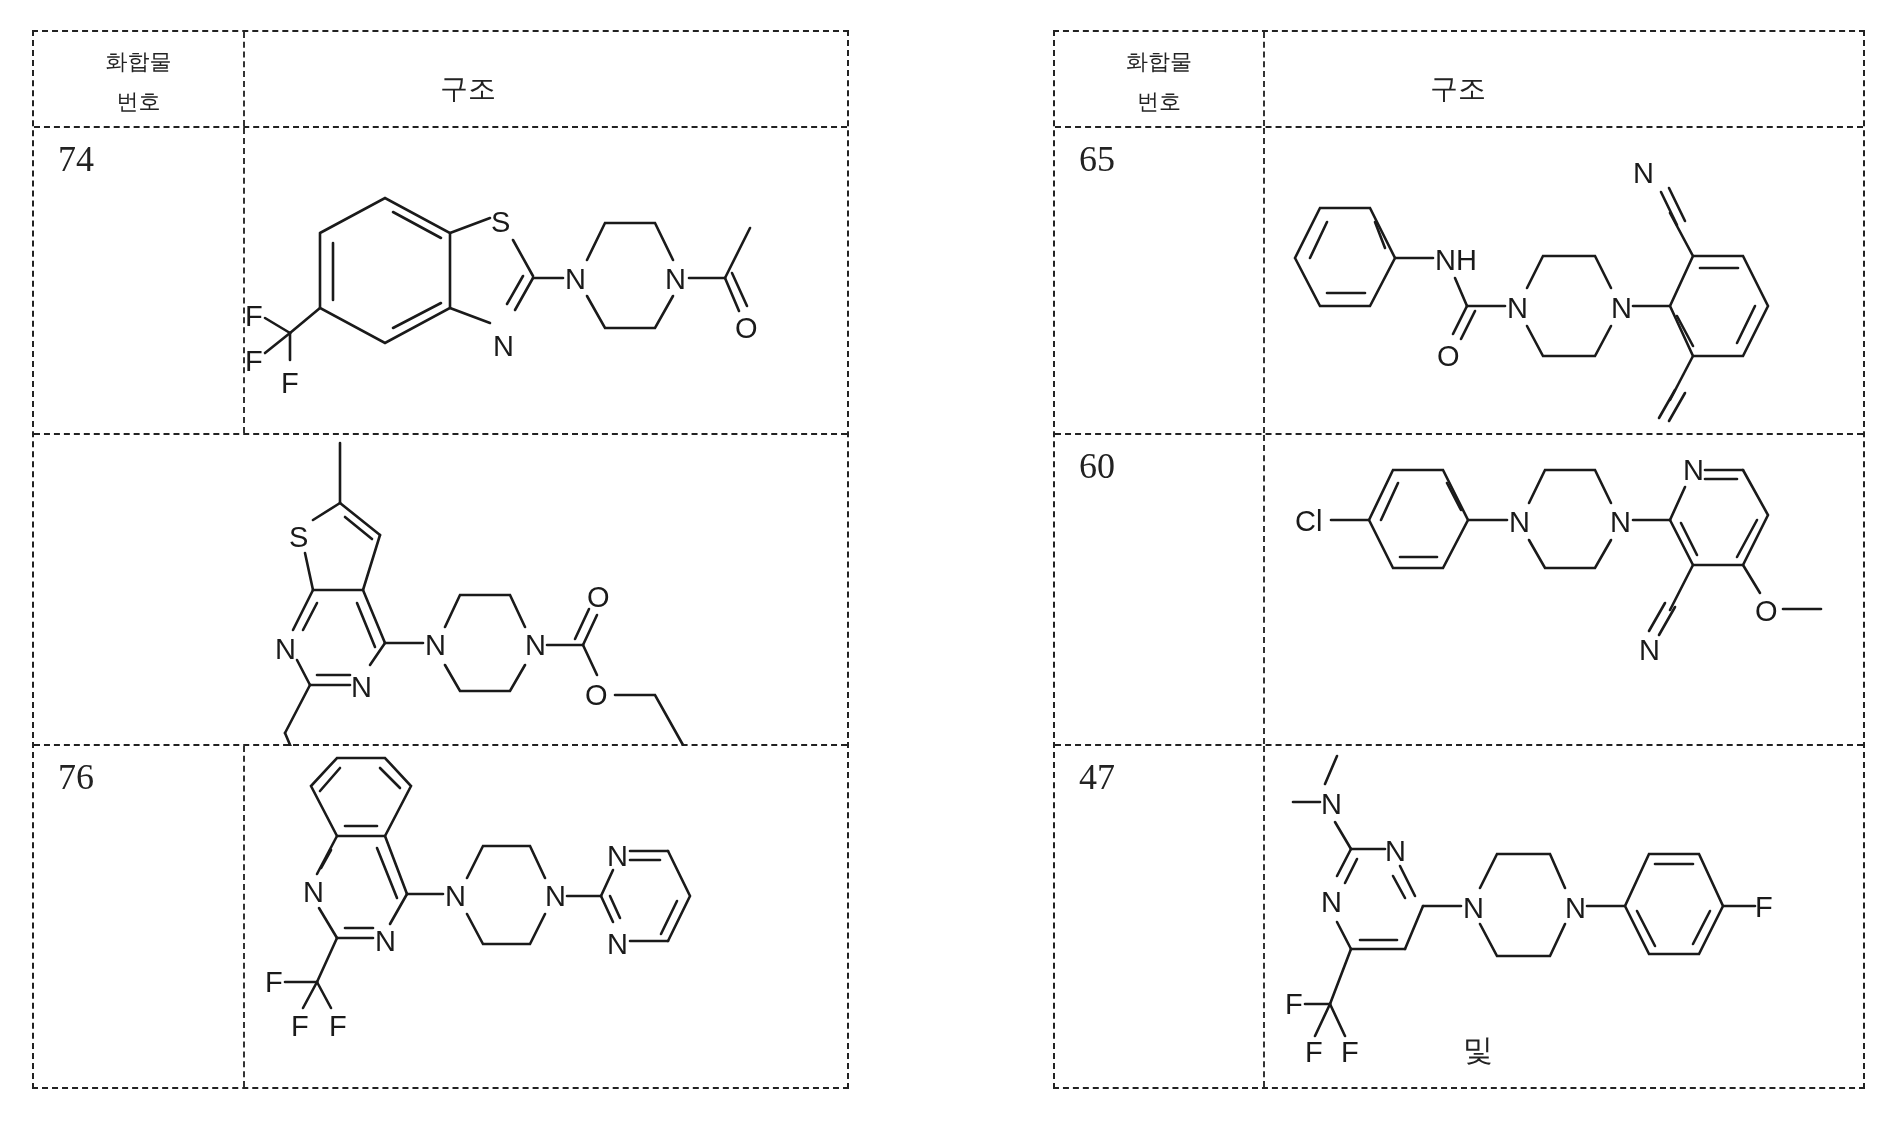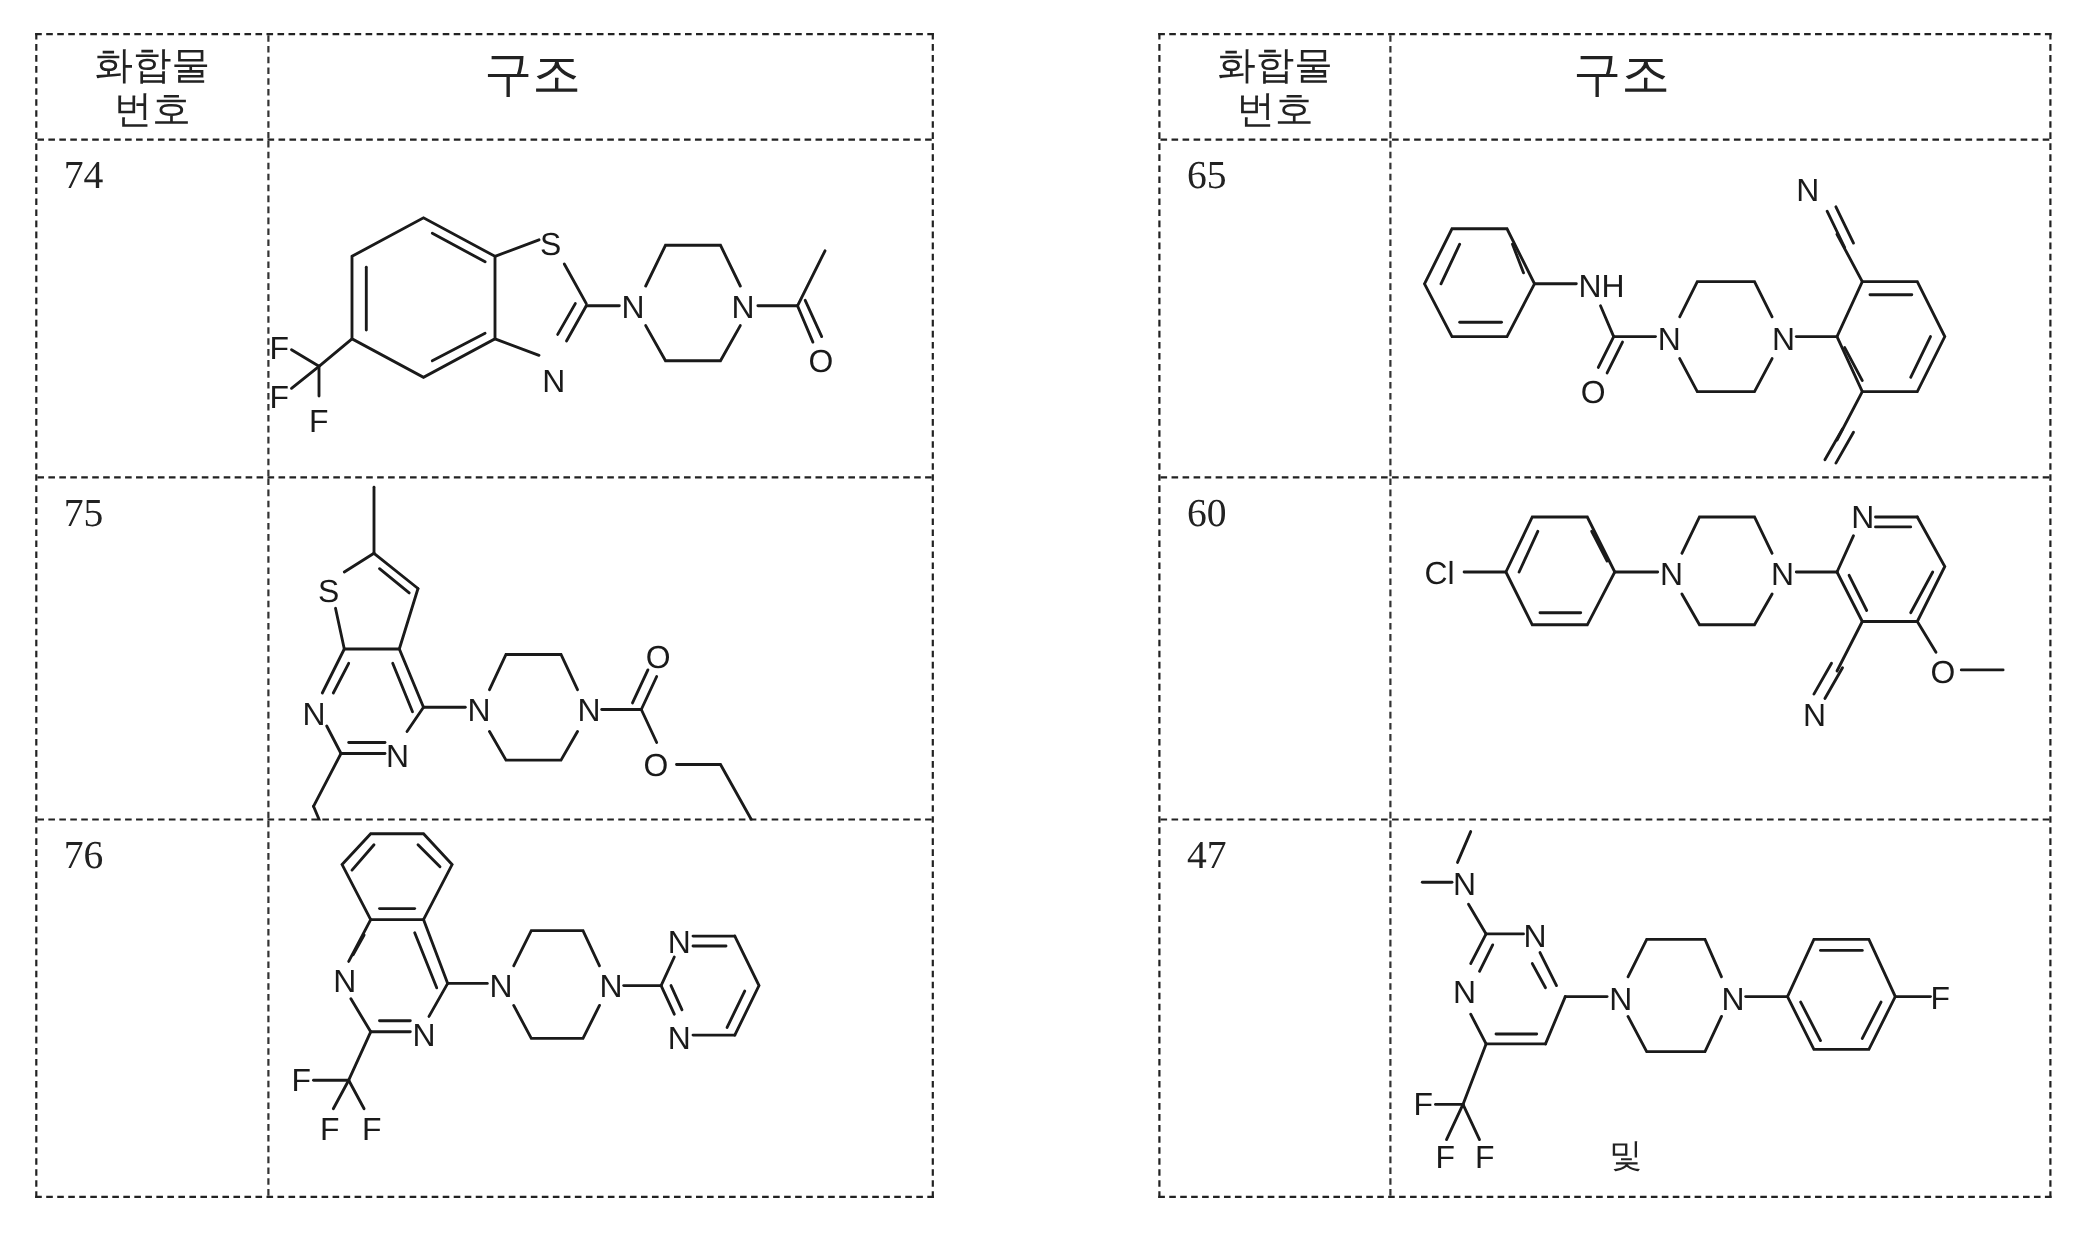--- a/index.html
+++ b/index.html
@@ -4,22 +4,22 @@
 <style>
   html, body { margin:0; padding:0; background:#ffffff; }
   body { width:1886px; height:1122px; position:relative; overflow:hidden;
          font-family:"Liberation Serif", serif; color:#111; }
   .tbl { position:absolute; border:2px dashed #222; box-sizing:border-box; }
   .row { position:absolute; left:0; right:0; border-bottom:2px dashed #222; box-sizing:border-box; }
   .row.last { border-bottom:none; }
   .colnum { position:absolute; left:0; top:0; bottom:0; border-right:2px dashed #333; box-sizing:border-box; }
   .colstruct { position:absolute; top:0; bottom:0; right:0; }
   .hdr-num { position:absolute; left:0; right:0; top:10px; text-align:center;
-             font-family:Liberation Mono, monospace; font-size:35px; line-height:40px; color:#222; }
-  .hdr-struct { position:absolute; top:6px; font-family:"DejaVu Sans", sans-serif; font-size:44px; color:#222; }
+             font-family:Liberation Serif, serif; font-size:22px; line-height:40px; color:#222; }
+  .hdr-struct { position:absolute; top:38px; font-family:"DejaVu Sans", sans-serif; font-size:28px; color:#222; }
   .num { position:absolute; left:24px; top:10px; font-size:36px; font-family:"Liberation Serif", serif; color:#222; }
   svg.mol { position:absolute; left:0; top:0; }
   svg.mol line, svg.mol polyline, svg.mol path { stroke:#1a1a1a; stroke-width:2.6; fill:none; stroke-linecap:round; }
   svg.mol text { font-family:"Liberation Sans", sans-serif; font-size:29px; fill:#1a1a1a; }
   .conj { position:absolute; font-family:"DejaVu Sans", sans-serif; font-size:30px; color:#222; }
 </style>
 </head>
 <body>
 
 <div class="tbl" style="left:32px; top:30px; width:817px; height:1059px;">
@@ -72,23 +72,20 @@
         <line x1="45" y1="205" x2="20" y2="225"></line>
         <line x1="45" y1="205" x2="45" y2="232"></line>
         <text x="0" y="198">F</text>
         <text x="0" y="243">F</text>
         <text x="36" y="265">F</text>
       </svg>
     </div>
   </div>
 
   <div class="row" style="top:403px; height:311px;">
-    <div class="colnum" style="width:211px;">
-      <span class="num">75</span>
-    </div>
     <div class="colstruct" style="left:211px;">
       <svg class="mol" width="600" height="311" viewBox="0 0 600 311">
         <line x1="95" y1="8" x2="95" y2="68"></line>
         <line x1="95" y1="68" x2="68" y2="85"></line>
         <text x="44" y="112">S</text>
         <line x1="60" y1="118" x2="68" y2="155"></line>
         <line x1="95" y1="68" x2="135" y2="100"></line>
         <line x1="100" y1="82" x2="127" y2="104"></line>
         <line x1="135" y1="100" x2="118" y2="155"></line>
         <polyline points="68,155 118,155 140,208"></polyline>

